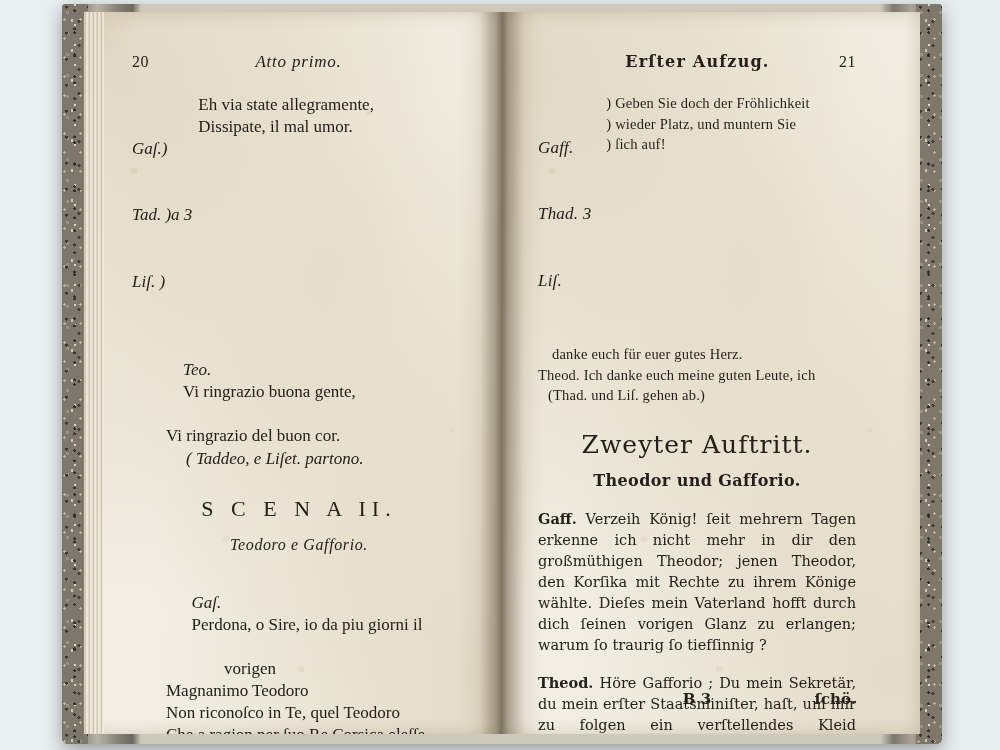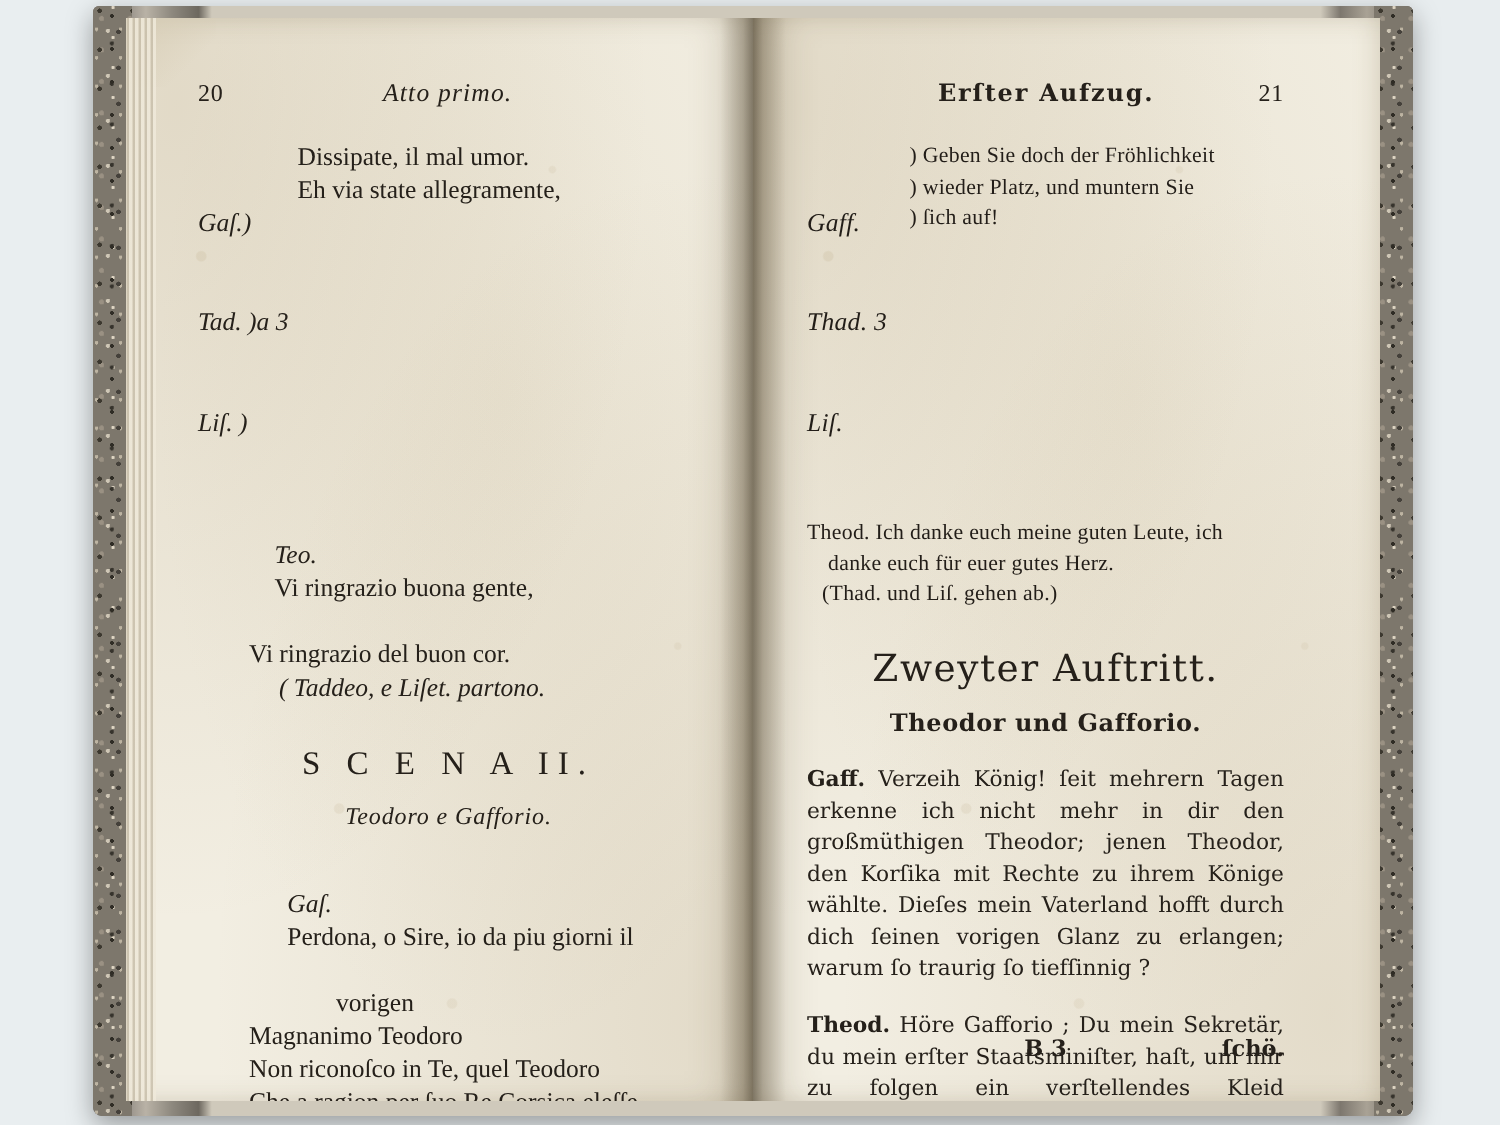--- a/index.html
+++ b/index.html
@@ -289,22 +289,22 @@
           </div>
 
           <div class="brace-block">
             <div class="brace-names">
               <div>Gaſ.)</div>
               <div>Tad. )a 3</div>
               <div>Liſ. )</div>
             </div>
             <div>
               <div class="line"></div>
+              <div class="line">Eh via state allegramente,</div>
               <div class="line">Dissipate, il mal umor.</div>
-              <div class="line">Eh via state allegramente,</div>
             </div>
           </div>
 
           <div class="line">
             <span class="speaker">Teo.</span>
             <span>Vi ringrazio buona gente,</span>
           </div>
           <div class="line indent1">Vi ringrazio del buon cor.</div>
           <div class="line indent2 it">( Taddeo, e Liſet. partono.</div>
 
@@ -345,25 +345,25 @@
             </div>
             <div>
               <div class="de">) Geben Sie doch der Fröhlichkeit</div>
               <div class="de">)  wieder Platz,  und muntern Sie</div>
               <div class="de">)  ſich auf!</div>
             </div>
           </div>
 
           <div style="height:8px"></div>
 
+          <div class="de" style="padding-left:14px">danke euch für euer gutes Herz.</div>
           <div class="de">
             <span>Theod.</span>
             <span>Ich danke euch meine guten Leute, ich</span>
           </div>
-          <div class="de" style="padding-left:14px">danke euch für euer gutes Herz.</div>
           <div class="de" style="padding-left:10px">(Thad. und Liſ. gehen ab.)</div>
 
           <div class="de-head">Zweyter Auftritt.</div>
           <div class="de-sub">Theodor und Gafforio.</div>
 
           <div class="de-para">
             <b>Gaff.</b>
             <span>Verzeih König! ſeit mehrern Tagen erkenne ich nicht mehr in dir den großmüthigen Theodor; jenen Theodor, den Korſika mit Rechte zu ihrem Könige wählte. Dieſes mein Vaterland hofft durch dich ſeinen vorigen Glanz zu erlangen; warum ſo traurig ſo tiefſinnig ?</span>
           </div>
 

